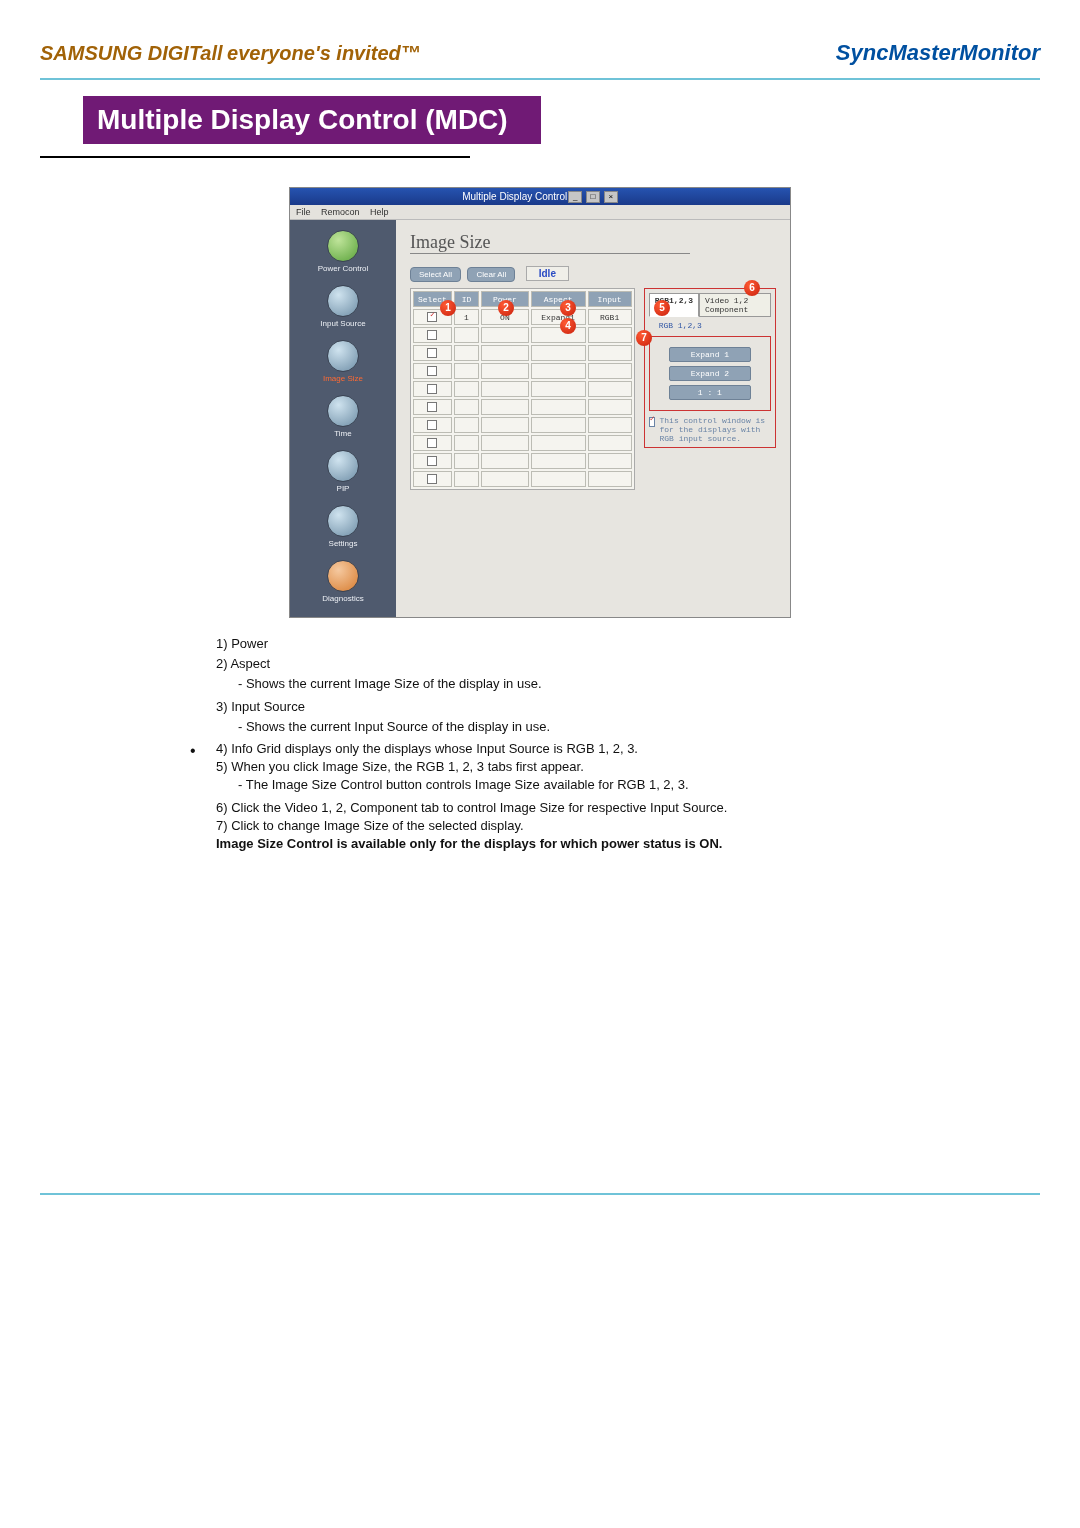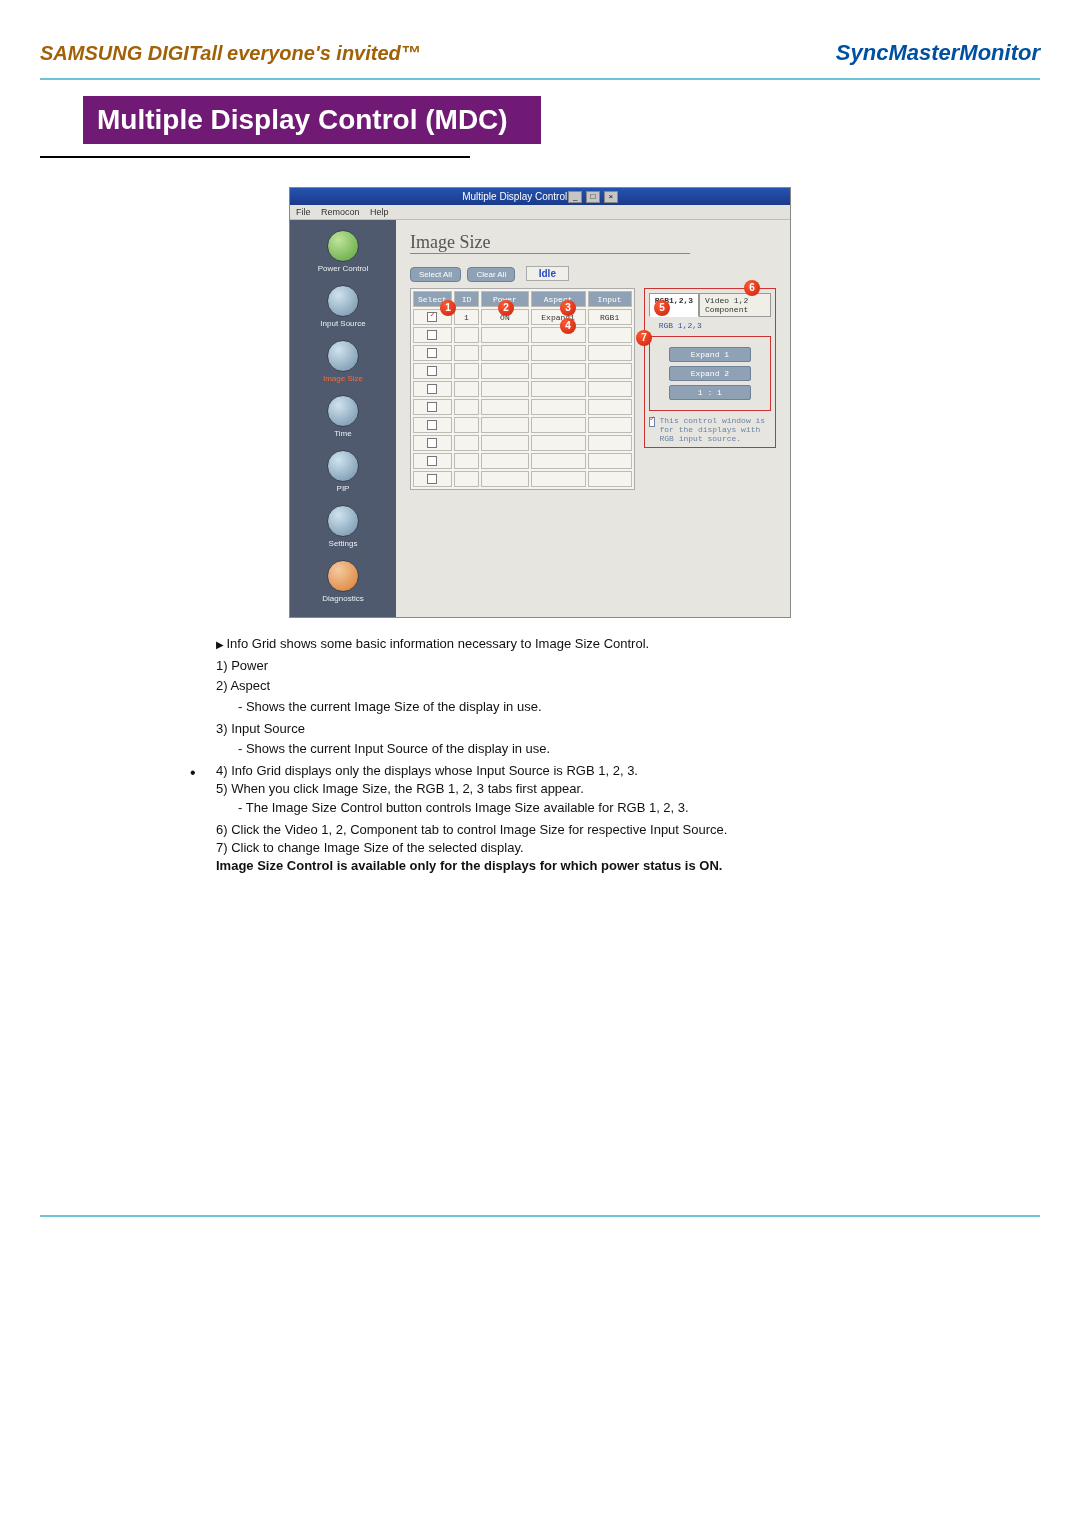--- a/index.html
+++ b/index.html
@@ -425,21 +425,20 @@
           <span class="callout" style="top:98px; left:164px;">4</span>
           <span class="callout" style="top:80px; left:258px;">5</span>
           <span class="callout" style="top:60px; left:348px;">6</span>
           <span class="callout" style="top:110px; left:240px;">7</span>
         </div>
       </div>
     </div>
   </div>
 
   <div class="desc">
-    <div class="arrow-line">Info Grid shows some basic information necessary to Image Size Control.</div>
     <div class="num">1) Power</div>
     <div class="num">2) Aspect</div>
     <div class="dash">Shows the current Image Size of the display in use.</div>
     <div class="num">3) Input Source</div>
     <div class="dash">Shows the current Input Source of the display in use.</div>
     <div class="bullet">
       <div style="flex:1">
         <div>4) Info Grid displays only the displays whose Input Source is RGB 1, 2, 3.</div>
         <div>5) When you click Image Size, the RGB 1, 2, 3 tabs first appear.</div>
         <div class="dash" style="margin-left:22px">The Image Size Control button controls Image Size available for RGB 1, 2, 3.</div>

